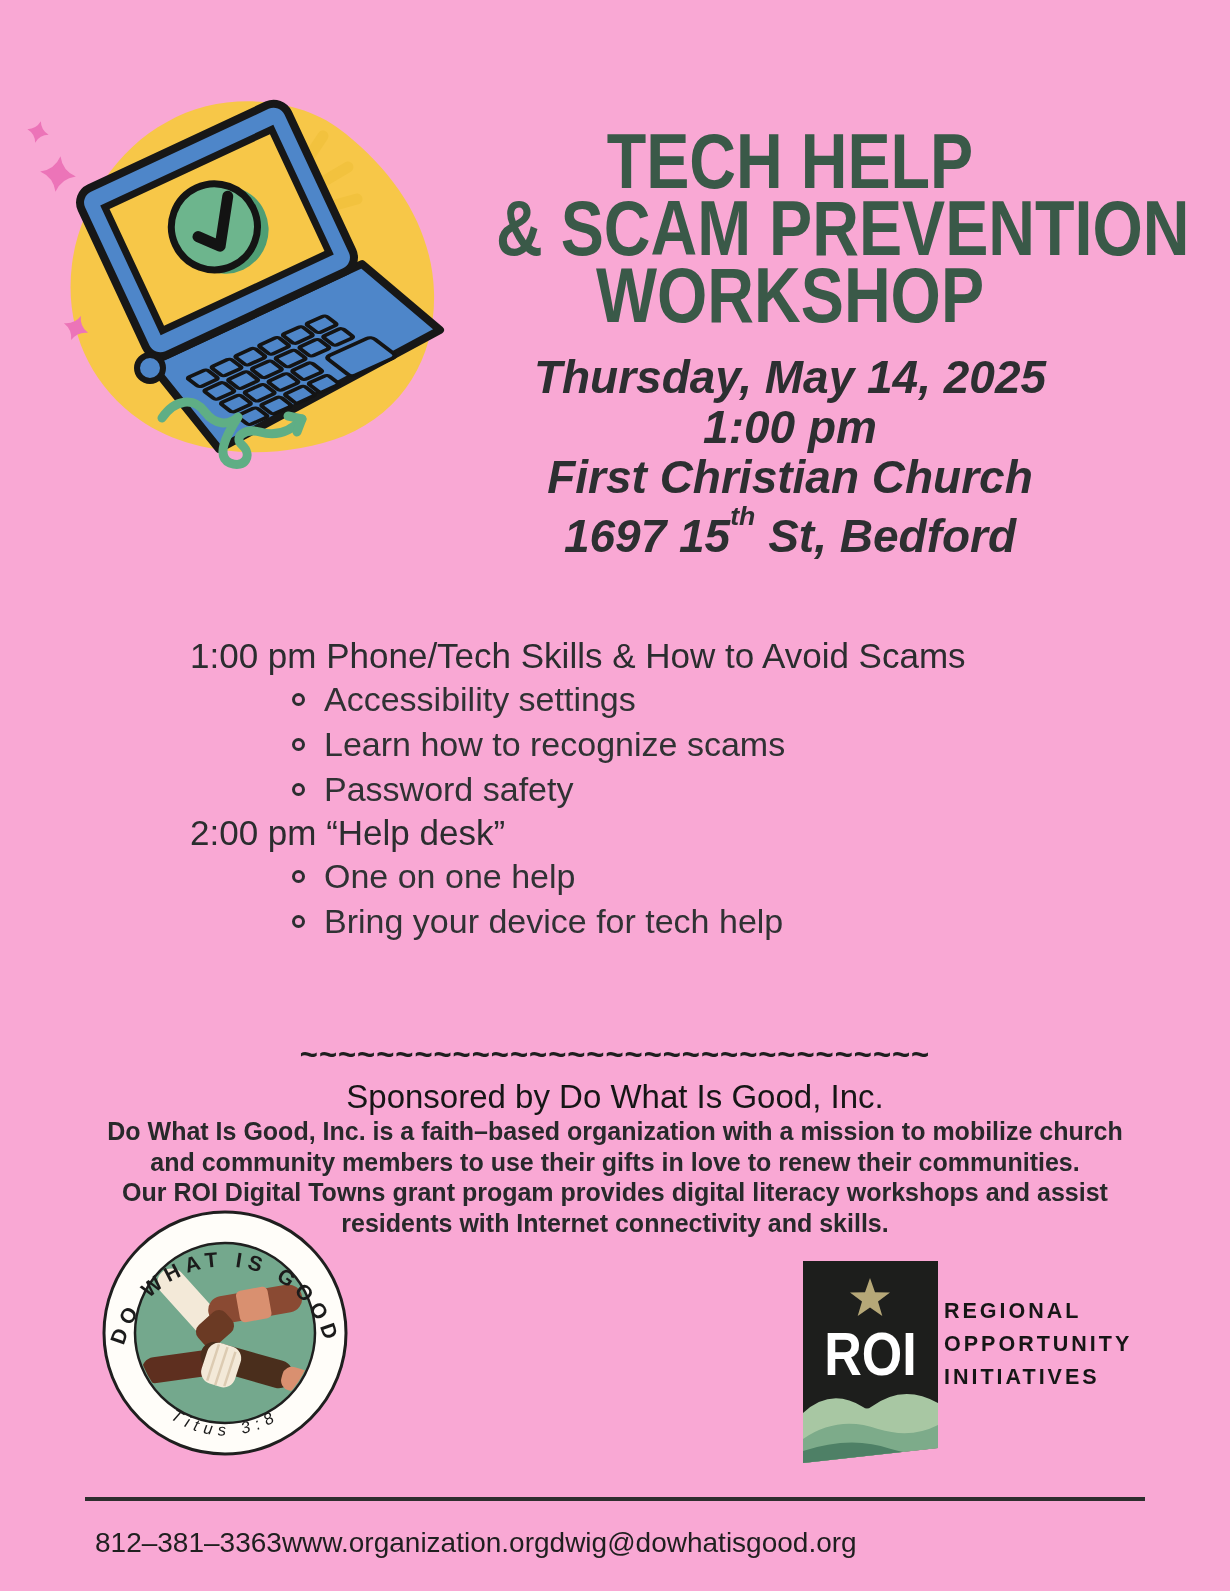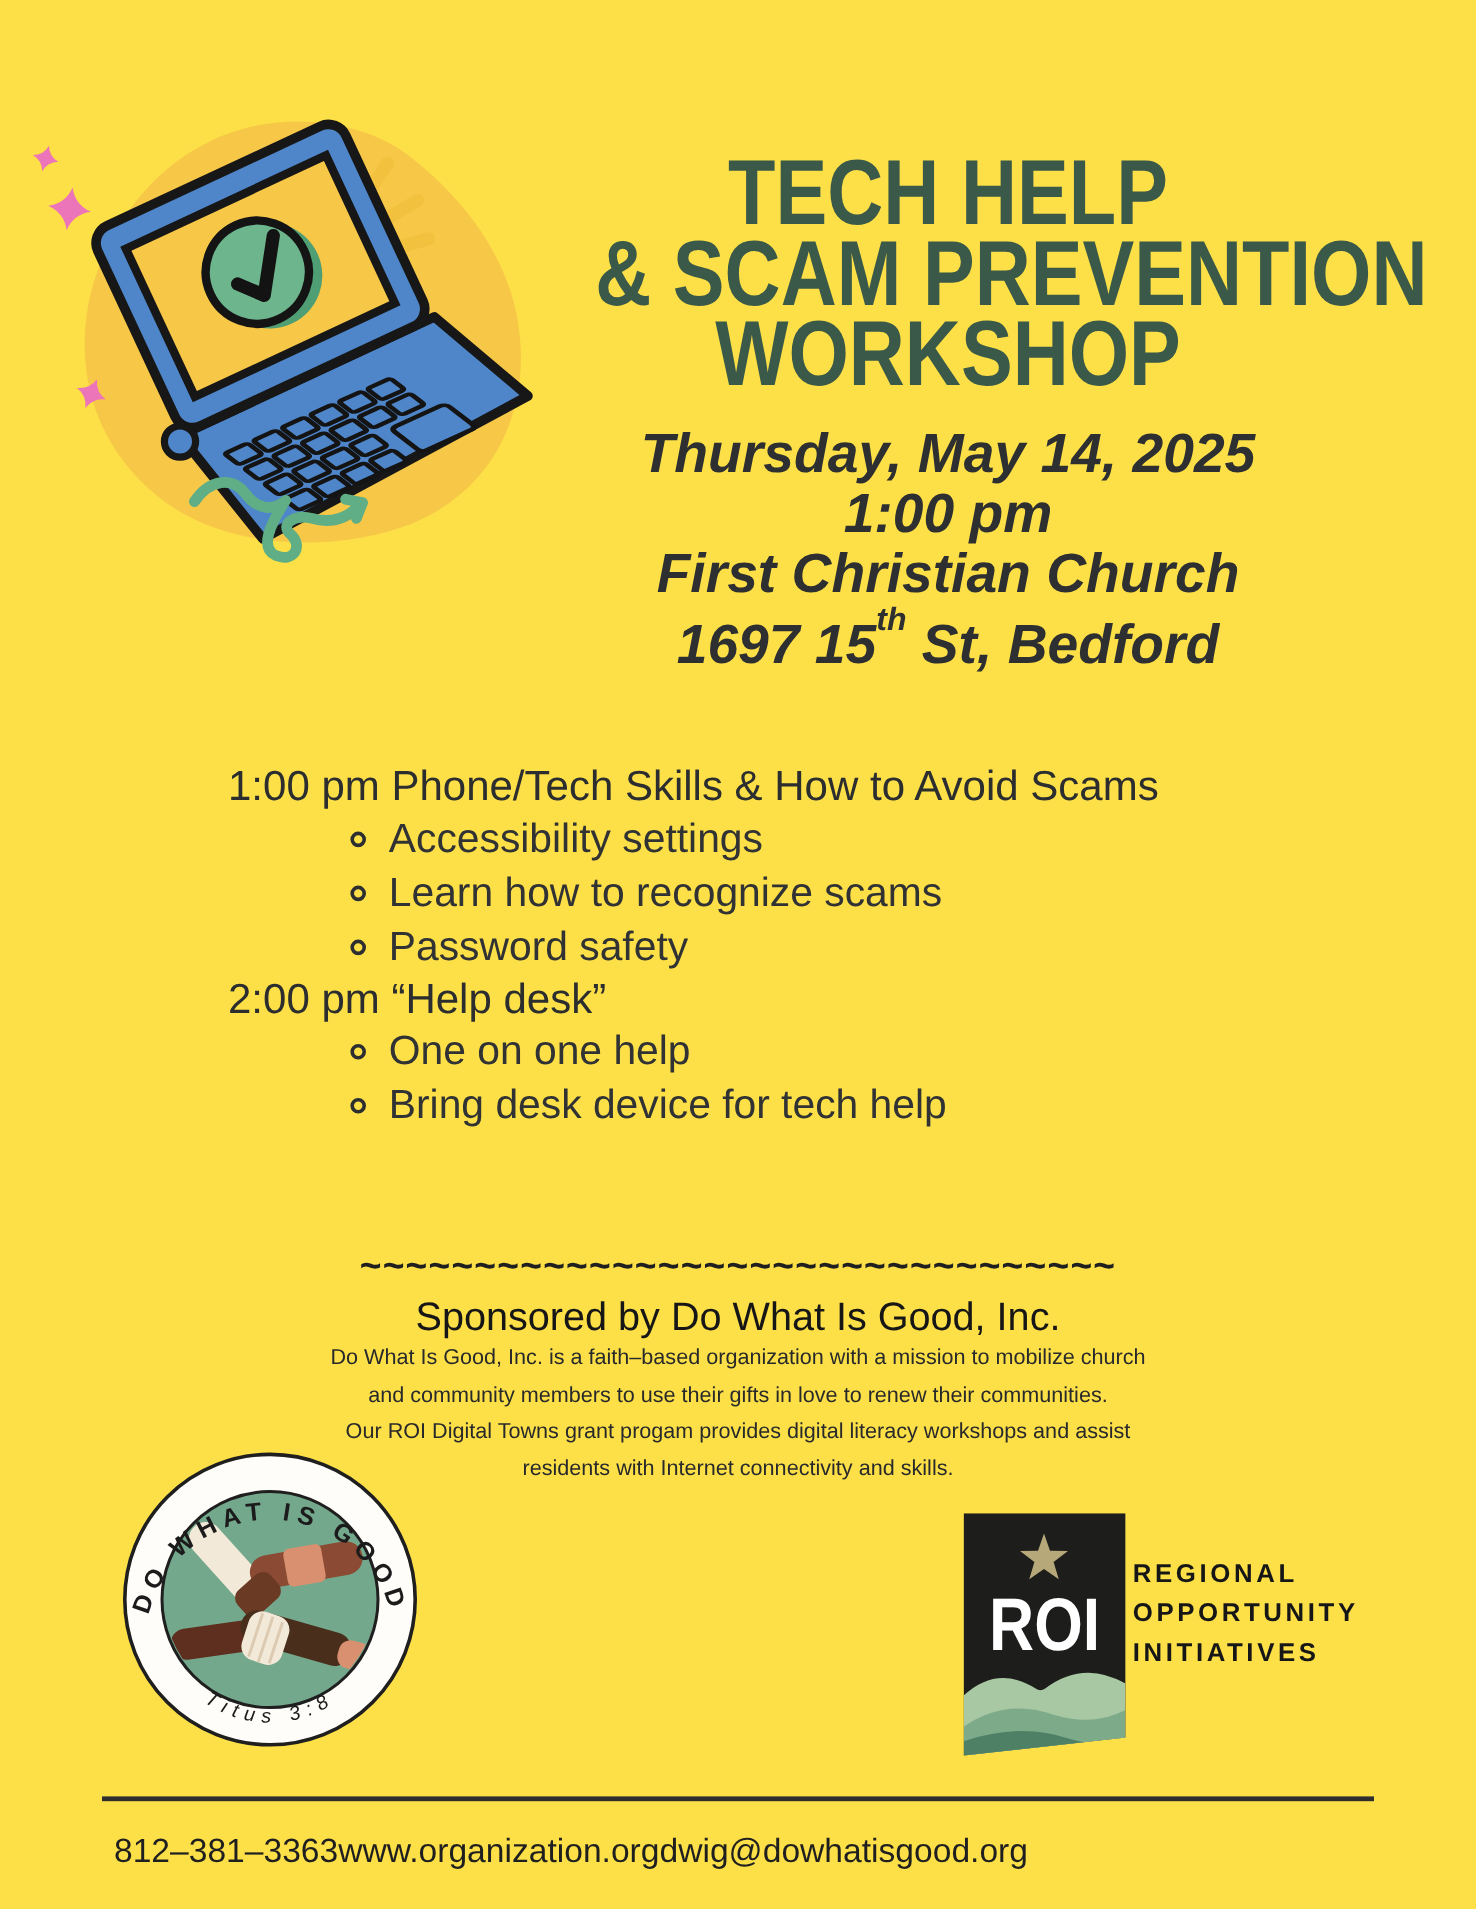--- a/index.html
+++ b/index.html
@@ -1,21 +1,21 @@
 <!DOCTYPE html>
 <html><head>
 <meta charset="utf-8">
 <style>
   * { margin:0; padding:0; box-sizing:border-box; }
   html,body { background:#e8e8e8; }
   .page {
     position:relative;
     width:1230px; height:1591px;
     margin:0 auto;
-    background:#fde047;
+    background:#f9a8d4;
     font-family:"Liberation Sans", sans-serif;
     color:#2b2d2e;
     overflow:hidden;
   }
   
   .laptop-art { position:absolute; left:12px; top:80px; width:445px; height:408px; }
 
   
   .title-block { position:absolute; left:440px; top:128px; width:700px; text-align:center; }
   .title-line {
@@ -43,21 +43,21 @@
   .bullet-circle {
     flex:0 0 auto; width:13px; height:13px;
     border:3px solid #2c2e30; border-radius:50%;
     display:inline-block;
   }
 
   
   .sponsor-block { position:absolute; left:0; top:1040px; width:1230px; text-align:center; }
   .tilde-divider { font-size:31px; font-weight:bold; letter-spacing:1px; color:#1f1f1f; line-height:30px; }
   .sponsor-heading { margin-top:8px; font-size:33px; font-weight:normal; color:#161616; line-height:38px; }
-  .sponsor-line { font-size:18px; line-height:30.5px; color:#28292b; }
+  .sponsor-line { font-size:25px; line-height:30.5px; color:#28292b;font-weight:bold; }
 
   
   .dwig-logo { position:absolute; left:98px; top:1206px; width:254px; height:254px; }
   .roi-logo { position:absolute; left:803px; top:1261px; display:flex; gap:6px; }
   .roi-badge { width:135px; height:204px; }
   .roi-text { padding-top:34px; }
   .roi-text-line {
     font-size:21.5px; font-weight:bold; letter-spacing:3px;
     line-height:33px; color:#161616; white-space:nowrap;
   }
@@ -170,21 +170,21 @@
     </ul>
 
     <div class="sched-heading">2:00 pm “Help desk”</div>
     <ul class="sched-list">
       <li>
           <span class="bullet-circle"></span>
           <span>One on one help</span>
         </li>
       <li>
           <span class="bullet-circle"></span>
-          <span>Bring desk device for tech help</span>
+          <span>Bring your device for tech help</span>
         </li>
     </ul>
   </div>
 
   <div class="sponsor-block">
     <div class="tilde-divider">~~~~~~~~~~~~~~~~~~~~~~~~~~~~~~~~~</div>
     <div class="sponsor-heading">Sponsored by Do What Is Good, Inc.</div>
     <div class="sponsor-line">Do What Is Good, Inc. is a faith–based organization with a mission to mobilize church</div>
     <div class="sponsor-line">and community members to use their gifts in love to renew their communities.</div>
     <div class="sponsor-line">Our ROI Digital Towns grant progam provides digital literacy workshops and assist</div>

